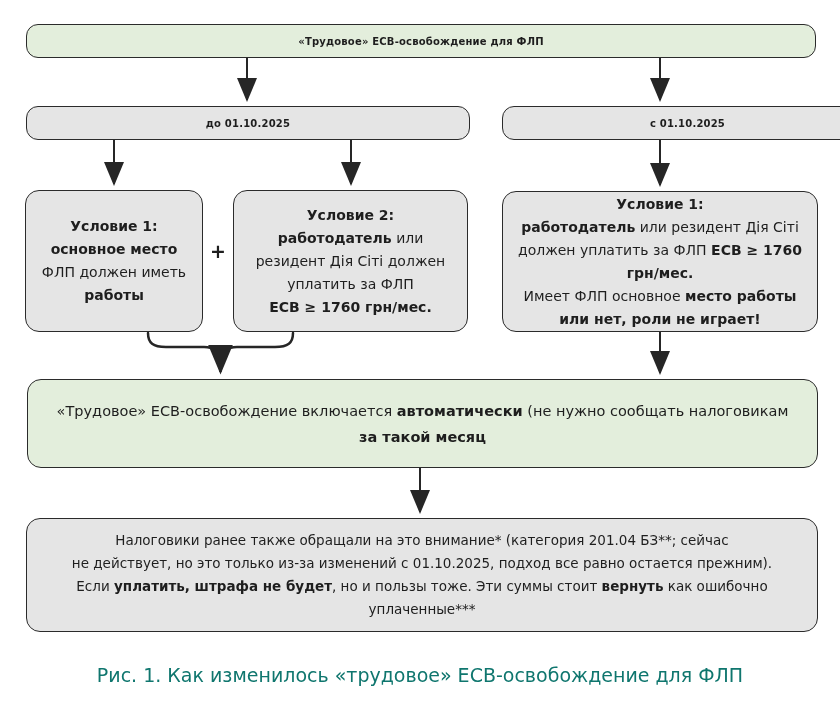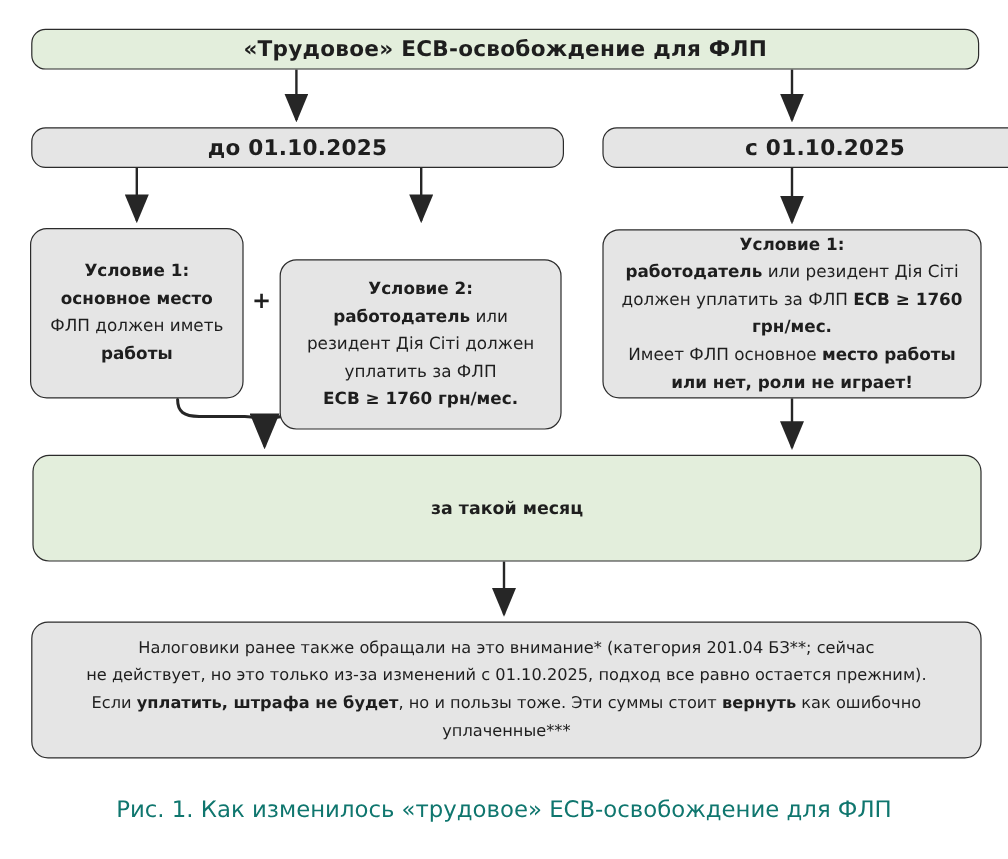--- a/index.html
+++ b/index.html
@@ -19,21 +19,21 @@
     border-radius: 12px;
     background: #e5e5e5;
     display: flex;
     flex-direction: column;
     justify-content: center;
     align-items: center;
     text-align: center;
   }
   .green { background: #e3eedc; }
   .round14 { border-radius: 14px; }
-  .header-label { font-weight: bold; font-size: 18px; letter-spacing: 0.2px; }
+  .header-label { font-weight: bold; font-size: 10px; letter-spacing: 0.2px; }
   .cond { font-size: 14px; line-height: 23px; }
   .cond .rich-line:first-child { font-weight: bold; }
   .rich-line { white-space: nowrap; }
   .auto-text { font-size: 14.5px; line-height: 26px; }
   .warn-text { font-size: 13.5px; line-height: 23px; }
   #plus-sign {
     position: absolute;
     left: 206px; top: 240px;
     width: 24px;
     text-align: center;
@@ -87,38 +87,39 @@
 
   <div class="box round14 cond" style="left:25px; top:190px; width:178px; height:142px;">
       <div class="rich-line"><b>Условие 1:</b></div>
       <div class="rich-line"><b>основное место</b></div>
       <div class="rich-line"><span>ФЛП должен иметь</span></div>
       <div class="rich-line"><b>работы</b></div>
     </div>
 
   <div id="plus-sign">+</div>
 
-  <div class="box round14 cond" style="left:233px; top:190px; width:235px; height:142px;margin-top:26px;">
+  <div class="box round14 cond" style="left:233px; top:190px; width:235px; height:142px;">
       <div class="rich-line"><b>Условие 2:</b></div>
       <div class="rich-line"><b>работодатель</b><span> или</span></div>
       <div class="rich-line"><span>резидент Дія Сіті должен</span></div>
       <div class="rich-line"><span>уплатить за ФЛП</span></div>
       <div class="rich-line"><b>ЕСВ ≥ 1760 грн/мес.</b></div>
     </div>
 
   <div class="box round14 cond" style="left:502px; top:191px; width:316px; height:141px;">
       <div class="rich-line"><b>Условие 1:</b></div>
       <div class="rich-line"><b>работодатель</b><span> или резидент Дія Сіті</span></div>
       <div class="rich-line"><span>должен уплатить за ФЛП </span><b>ЕСВ ≥ 1760</b></div>
       <div class="rich-line"><b>грн/мес.</b></div>
       <div class="rich-line"><span>Имеет ФЛП основное </span><b>место работы</b></div>
       <div class="rich-line"><b>или нет, роли не играет!</b></div>
     </div>
 
   <div class="box green round14 auto-text" style="left:27px; top:379px; width:791px; height:89px;">
+      <div class="rich-line"><span>«Трудовое» ЕСВ-освобождение включается </span><b>автоматически</b><span> (не нужно сообщать налоговикам</span></div>
       <div class="rich-line"><b>за такой месяц</b></div>
     </div>
 
   <div class="box round14 warn-text" style="left:26px; top:518px; width:792px; height:114px;">
       <div class="rich-line"><span>Налоговики ранее также обращали на это внимание* (категория 201.04 БЗ**; сейчас</span></div>
       <div class="rich-line"><span>не действует, но это только из-за изменений с 01.10.2025, подход все равно остается прежним).</span></div>
       <div class="rich-line"><span>Если </span><b>уплатить, штрафа не будет</b><span>, но и пользы тоже. Эти суммы стоит </span><b>вернуть</b><span> как ошибочно</span></div>
       <div class="rich-line"><span>уплаченные***</span></div>
     </div>
 

